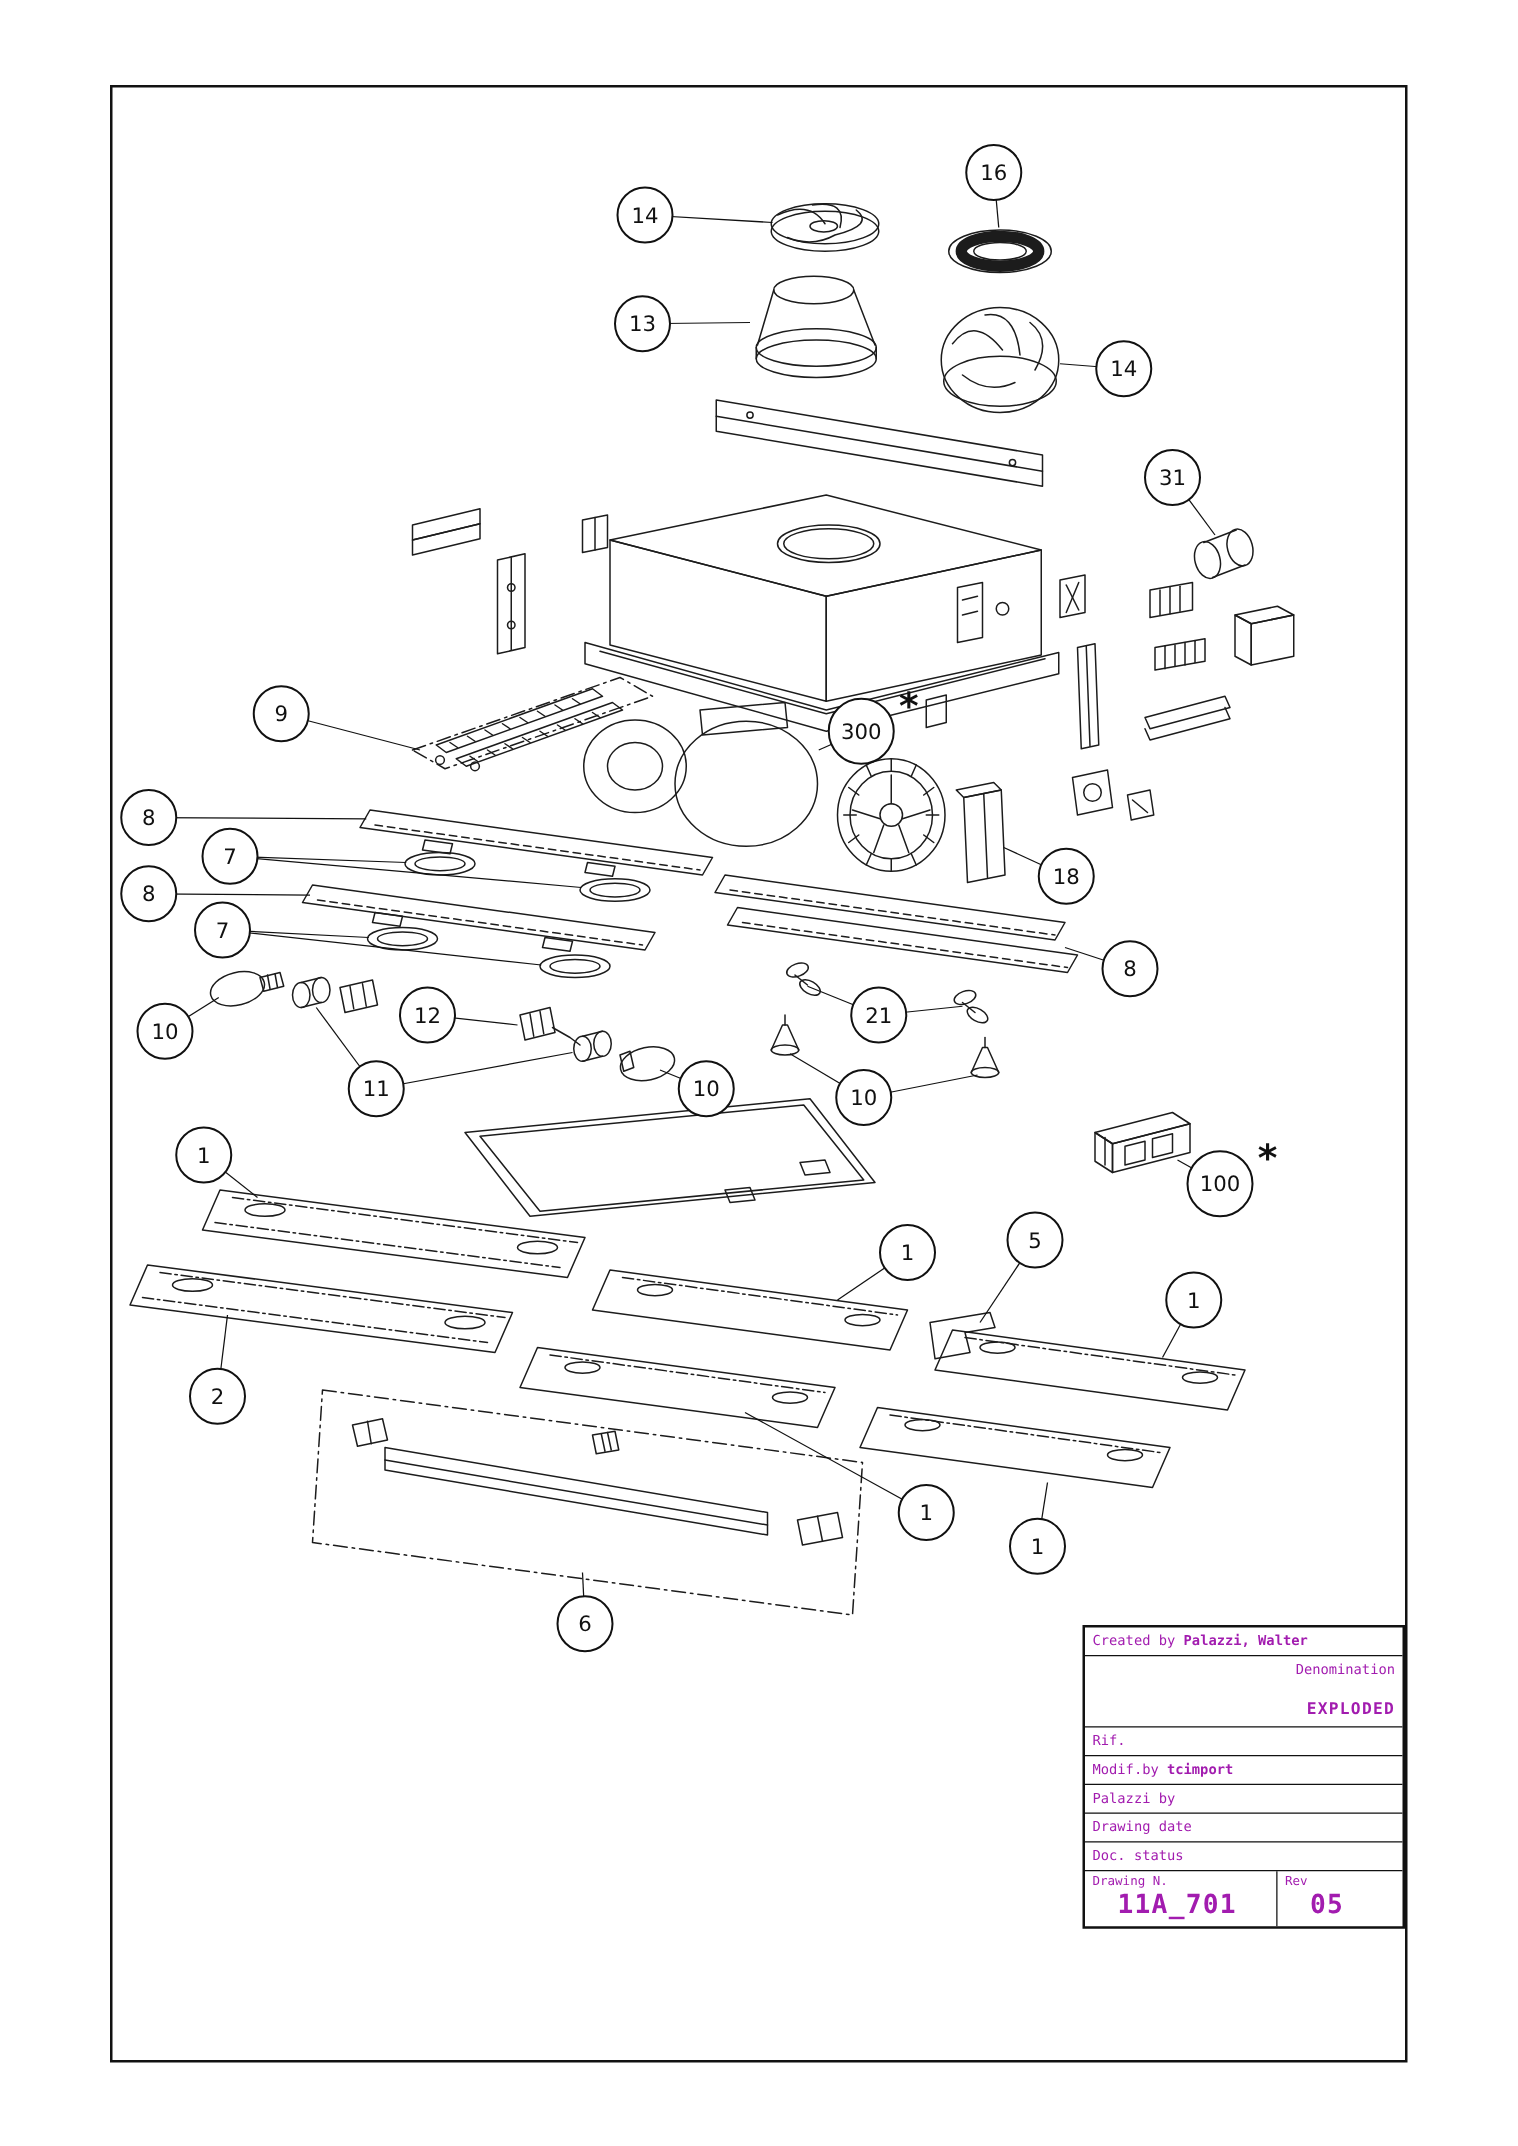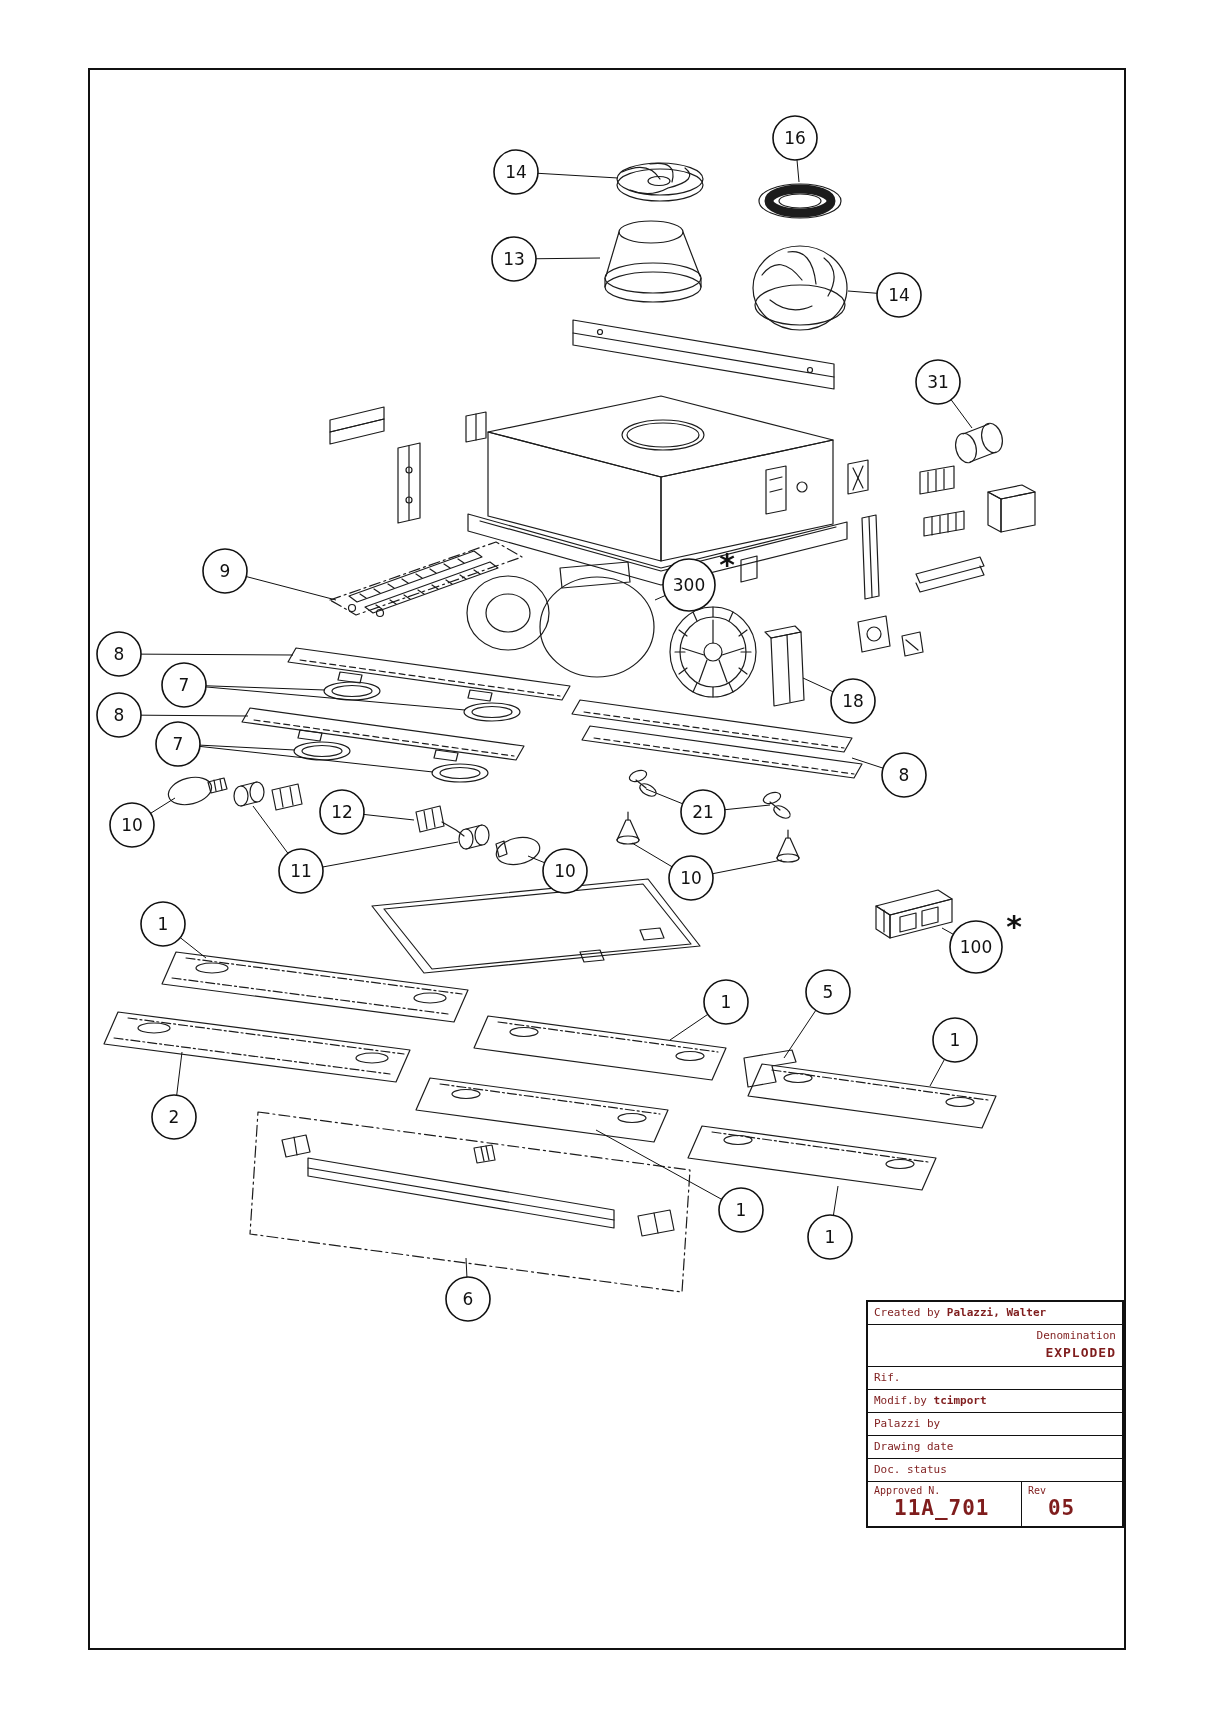--- a/index.html
+++ b/index.html
@@ -11,27 +11,27 @@
   .part{stroke:#1c1c1c;fill:none;stroke-width:1.2;stroke-linejoin:round;stroke-linecap:round;}
   .dashdot{stroke-dasharray:11 4 2 4;}
   .dashline{stroke-dasharray:9 3 2 3;}
   .leader{stroke:#111;stroke-width:1;}
   .callout-circle{fill:#fff;stroke:#111;stroke-width:1.6;}
   .callout-label{fill:#111;font-family:"DejaVu Sans",sans-serif;font-size:17px;text-anchor:middle;}
   .callout-asterisk{fill:#111;font-family:"DejaVu Sans",sans-serif;font-size:30px;font-weight:bold;text-anchor:middle;}
   
   .title-block{position:absolute;left:866px;top:1300px;width:258px;
                border:2px solid #111;background:#fff;box-sizing:border-box;
-               font-family:"DejaVu Sans Mono",monospace;color:#7f1d1d;}
+               font-family:"DejaVu Sans Mono",monospace;color:#a21caf;}
   .tb-row{border-bottom:1px solid #111;padding:4px 6px;font-size:11px;min-height:14px;}
   .tb-row:last-child{border-bottom:none;}
   .tb-label{font-size:11px;}
   .tb-value{font-weight:bold;font-size:11px;}
   .tb-denom{text-align:right;padding:4px 6px 6px 6px;}
-  .tb-denom-value{font-weight:bold;font-size:13px;margin-top:3px;letter-spacing:1px;}
+  .tb-denom-value{font-weight:bold;font-size:13px;margin-top:18px;letter-spacing:1px;}
   .tb-bottom{display:flex;padding:0;min-height:44px;}
   .tb-drawing{flex:1.6;border-right:1px solid #111;padding:3px 6px;}
   .tb-rev{flex:1;padding:3px 6px;text-align:left;}
   .tb-small{font-size:10px;}
   .tb-big{font-size:21px;font-weight:bold;letter-spacing:1px;margin-left:20px;}
 </style>
 </head>
 <body>
 
 <div class="frame"></div>
@@ -460,21 +460,21 @@
     <span class="tb-label">Palazzi by</span>
   </div>
   <div class="tb-row">
     <span class="tb-label">Drawing date</span>
   </div>
   <div class="tb-row">
     <span class="tb-label">Doc. status</span>
   </div>
   <div class="tb-row tb-bottom">
     <div class="tb-drawing">
-      <div class="tb-small">Approved N.</div>
+      <div class="tb-small">Drawing N.</div>
       <div class="tb-big">11A_701</div>
     </div>
     <div class="tb-rev">
       <div class="tb-small">Rev</div>
       <div class="tb-big">05</div>
     </div>
   </div>
 </div>
 
 </body></html>

